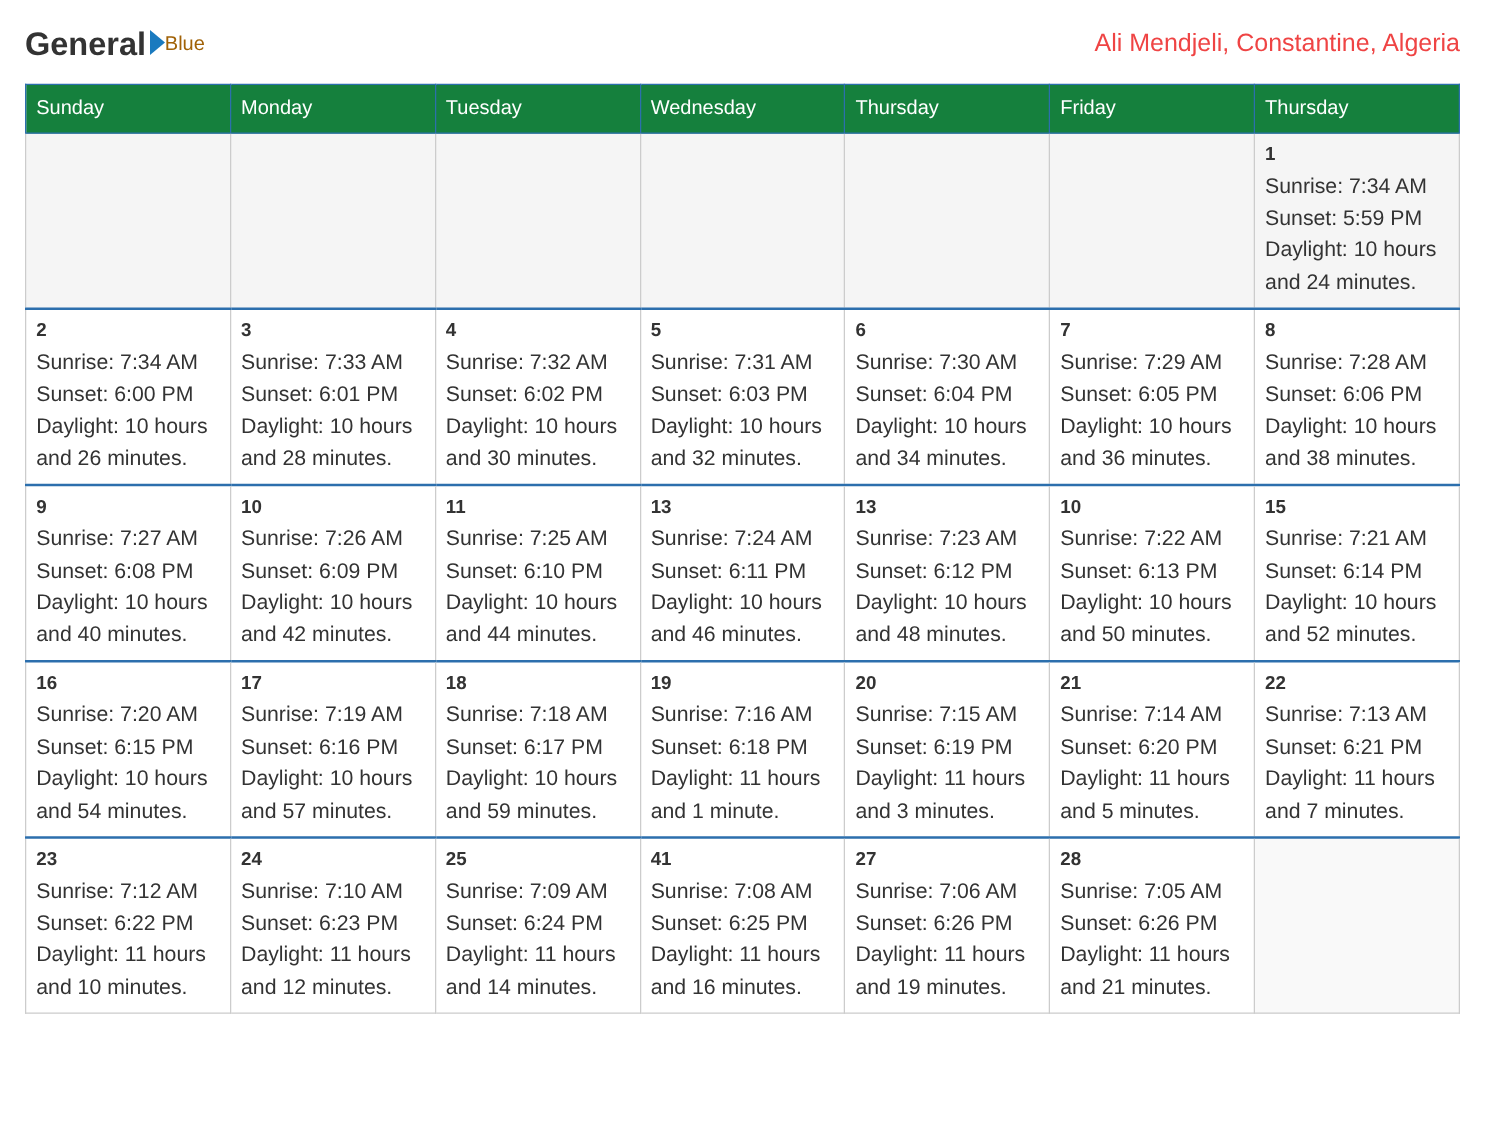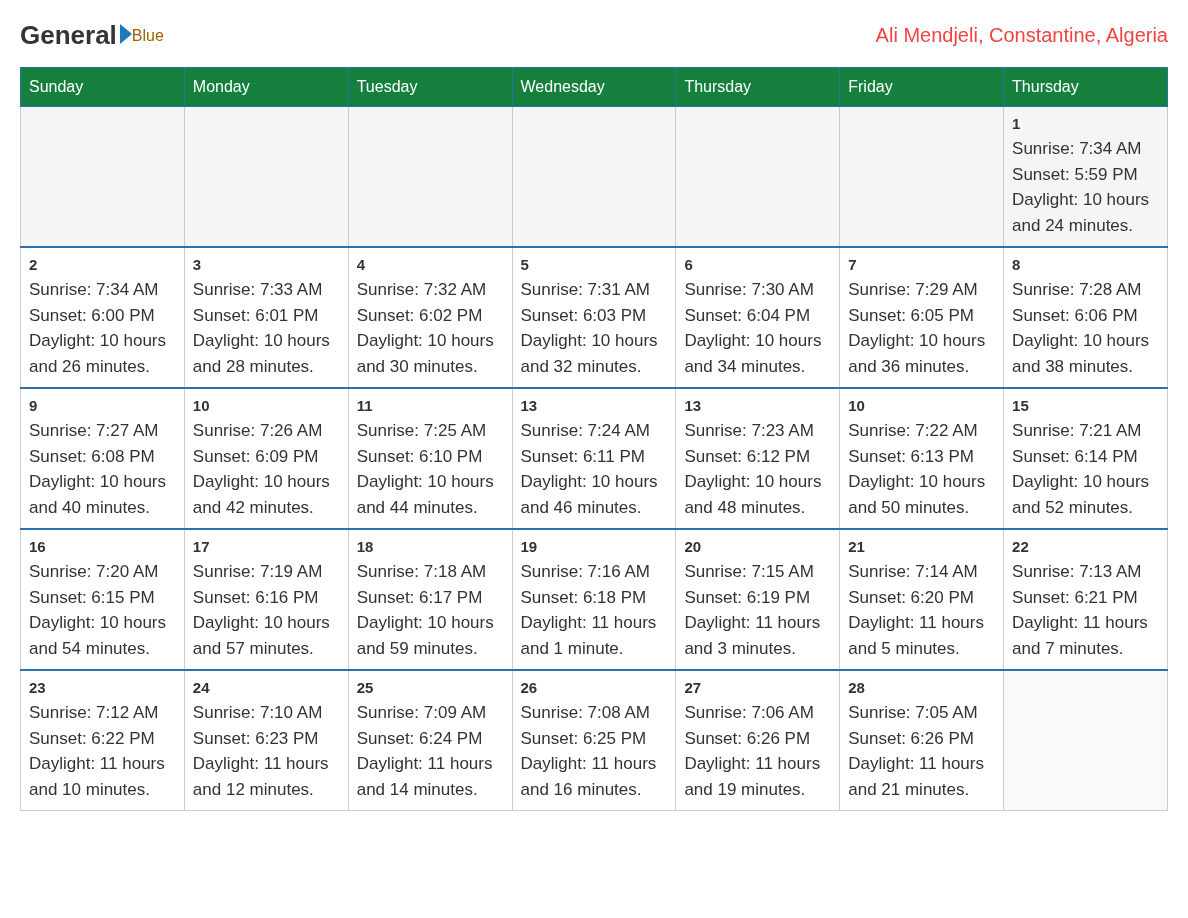--- a/index.html
+++ b/index.html
@@ -238,21 +238,21 @@
         </td>
         <td>
           <span class="day-number">24</span>
           <div class="day-info">Sunrise: 7:10 AM<br>Sunset: 6:23 PM<br>Daylight: 11 hours and 12 minutes.</div>
         </td>
         <td>
           <span class="day-number">25</span>
           <div class="day-info">Sunrise: 7:09 AM<br>Sunset: 6:24 PM<br>Daylight: 11 hours and 14 minutes.</div>
         </td>
         <td>
-          <span class="day-number">26</span>
+          <span class="day-number">41</span>
           <div class="day-info">Sunrise: 7:08 AM<br>Sunset: 6:25 PM<br>Daylight: 11 hours and 16 minutes.</div>
         </td>
         <td>
           <span class="day-number">27</span>
           <div class="day-info">Sunrise: 7:06 AM<br>Sunset: 6:26 PM<br>Daylight: 11 hours and 19 minutes.</div>
         </td>
         <td>
           <span class="day-number">28</span>
           <div class="day-info">Sunrise: 7:05 AM<br>Sunset: 6:26 PM<br>Daylight: 11 hours and 21 minutes.</div>
         </td>

